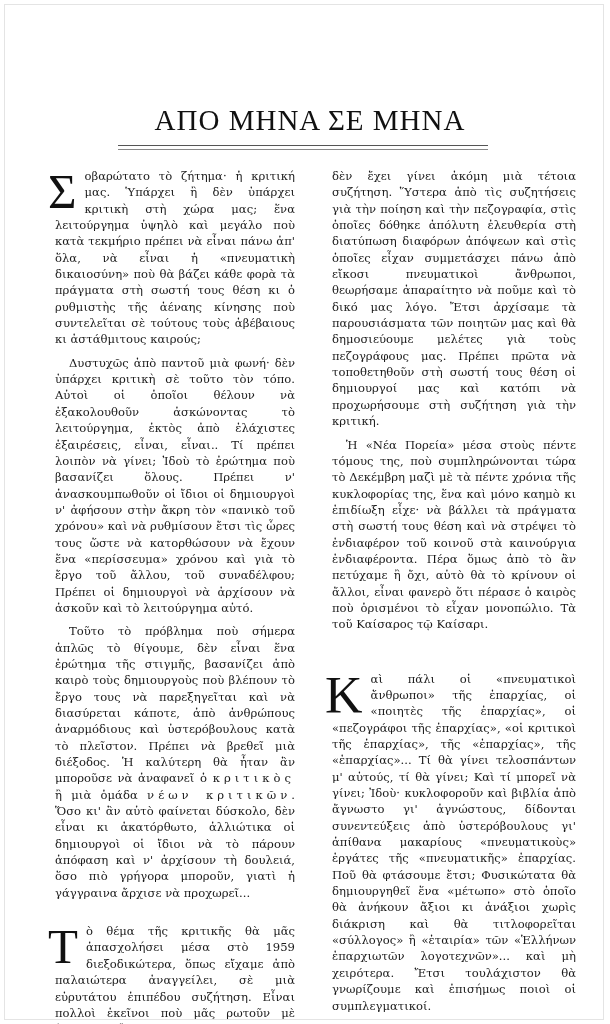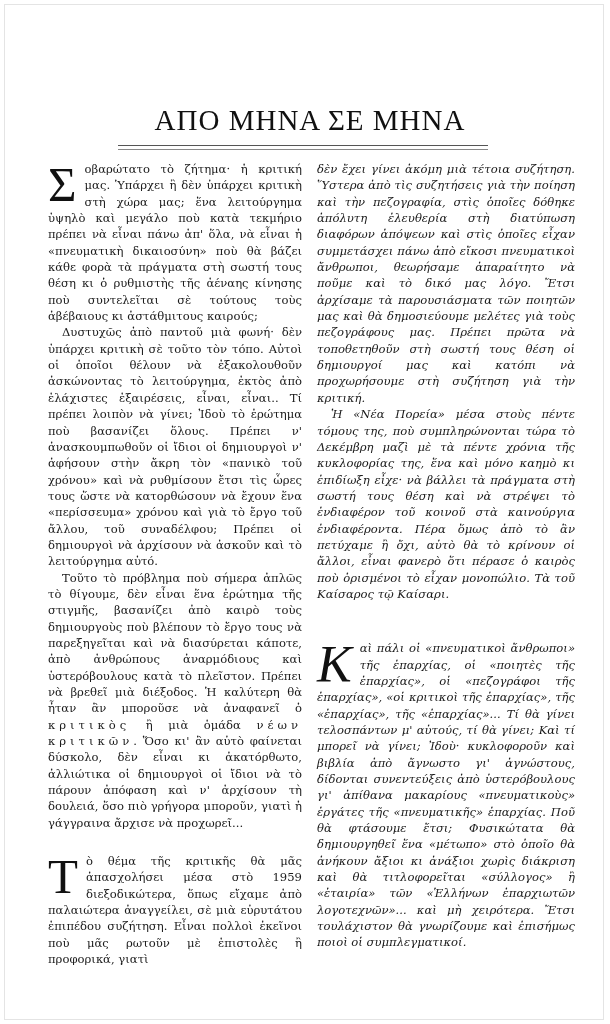--- a/index.html
+++ b/index.html
@@ -8,22 +8,22 @@
   .frame { position:absolute; left:4px; top:4px; width:600px; height:1016px;
            border:1px solid #e4e4e4; box-sizing:border-box; }
   .title { position:absolute; left:100px; top:98px; width:420px; text-align:center;
            font-family:"Liberation Serif","DejaVu Serif",serif; font-size:29px;
            letter-spacing:1px; line-height:44px; color:#111; font-weight:normal; margin:0; }
   .rule { position:absolute; left:118px; width:370px; height:0; border-top:1px solid #555; }
   .rule.r1 { top:145px; } .rule.r2 { top:149px; border-top-color:#888; }
   .col { position:absolute; top:161px; font-size:11.6px; line-height:16.35px;
          text-align:justify; hyphens:manual; }
   .col.left { left:48px; width:254px; }
-  .col.right { left:317px; width:258px;font-style:italic; }
-  .col p { margin:0; text-indent:14px; }
+  .col.right { left:325px; width:258px; }
+  .col p { margin:7px; text-indent:14px; }
   .col p.noindent { text-indent:0; }
   .col .section { margin-top:22px; }
   .dropcap { float:left; font-family:"Liberation Serif","DejaVu Serif",serif;
              font-size:49px; line-height:44px; margin:2px 8px 0 0; color:#111; }
   .dropcap.k { font-size:52px; line-height:46px; }
   .spaced { letter-spacing:4px; }
 </style>
 </head>
 <body>
 

